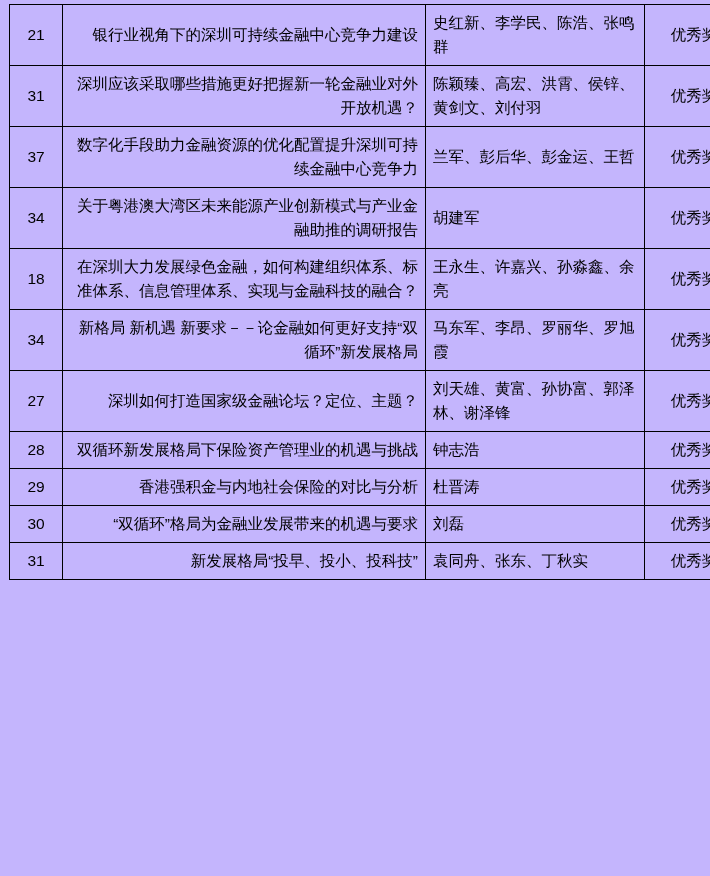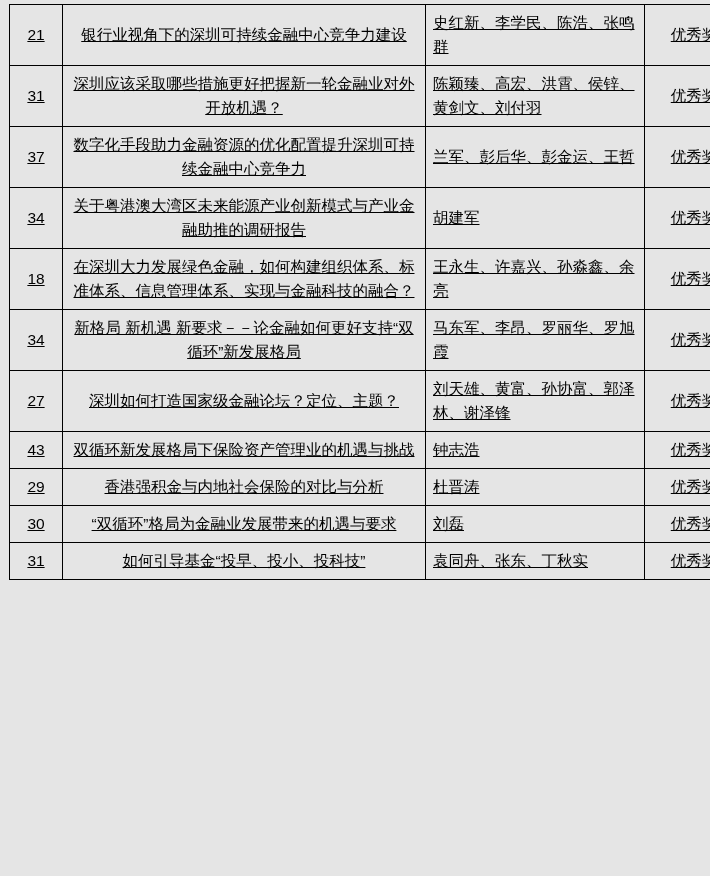--- a/index.html
+++ b/index.html
@@ -7,24 +7,23 @@
     padding: 0;
     background: #ffffff;
   }
   body {
     font-family: "Liberation Sans", sans-serif;
   }
   .page {
     width: 710px;
     height: 876px;
     position: relative;
-    background: #e5e5e5;
+    background: #c4b5fd;
     box-sizing: border-box;
     overflow: hidden;
-    text-decoration: underline;
   }
   table.award-table {
     border-collapse: collapse;
     width: 692px;
     margin-left: 9px;
     margin-top: 4px;
     table-layout: fixed;
   }
   table.award-table td {
     border: 1px solid #000000;
@@ -35,21 +34,21 @@
     color: #000000;
     word-break: break-all;
   }
   td.col-index {
     width: 38px;
     text-align: center;
     font-size: 15px;
   }
   td.col-title {
     width: 348px;
-    text-align: center;
+    text-align: right;
   }
   td.col-authors {
     width: 204px;
     text-align: left;
     margin-top: 24px;
   }
   td.col-award {
     width: 84px;
     text-align: center;
   }
@@ -104,21 +103,21 @@
       </tr>
 
       <tr>
         <td class="col-index">27</td>
         <td class="col-title">深圳如何打造国家级金融论坛？定位、主题？</td>
         <td class="col-authors">刘天雄、黄富、孙协富、郭泽林、谢泽锋</td>
         <td class="col-award">优秀奖</td>
       </tr>
 
       <tr>
-        <td class="col-index">43</td>
+        <td class="col-index">28</td>
         <td class="col-title">双循环新发展格局下保险资产管理业的机遇与挑战</td>
         <td class="col-authors">钟志浩</td>
         <td class="col-award">优秀奖</td>
       </tr>
 
       <tr>
         <td class="col-index">29</td>
         <td class="col-title">香港强积金与内地社会保险的对比与分析</td>
         <td class="col-authors">杜晋涛</td>
         <td class="col-award">优秀奖</td>
@@ -126,20 +125,20 @@
 
       <tr>
         <td class="col-index">30</td>
         <td class="col-title">“双循环”格局为金融业发展带来的机遇与要求</td>
         <td class="col-authors">刘磊</td>
         <td class="col-award">优秀奖</td>
       </tr>
 
       <tr>
         <td class="col-index">31</td>
-        <td class="col-title">如何引导基金“投早、投小、投科技”</td>
+        <td class="col-title">新发展格局“投早、投小、投科技”</td>
         <td class="col-authors">袁同舟、张东、丁秋实</td>
         <td class="col-award">优秀奖</td>
       </tr>
 
     </tbody>
   </table>
 </div>
 
 </body></html>

